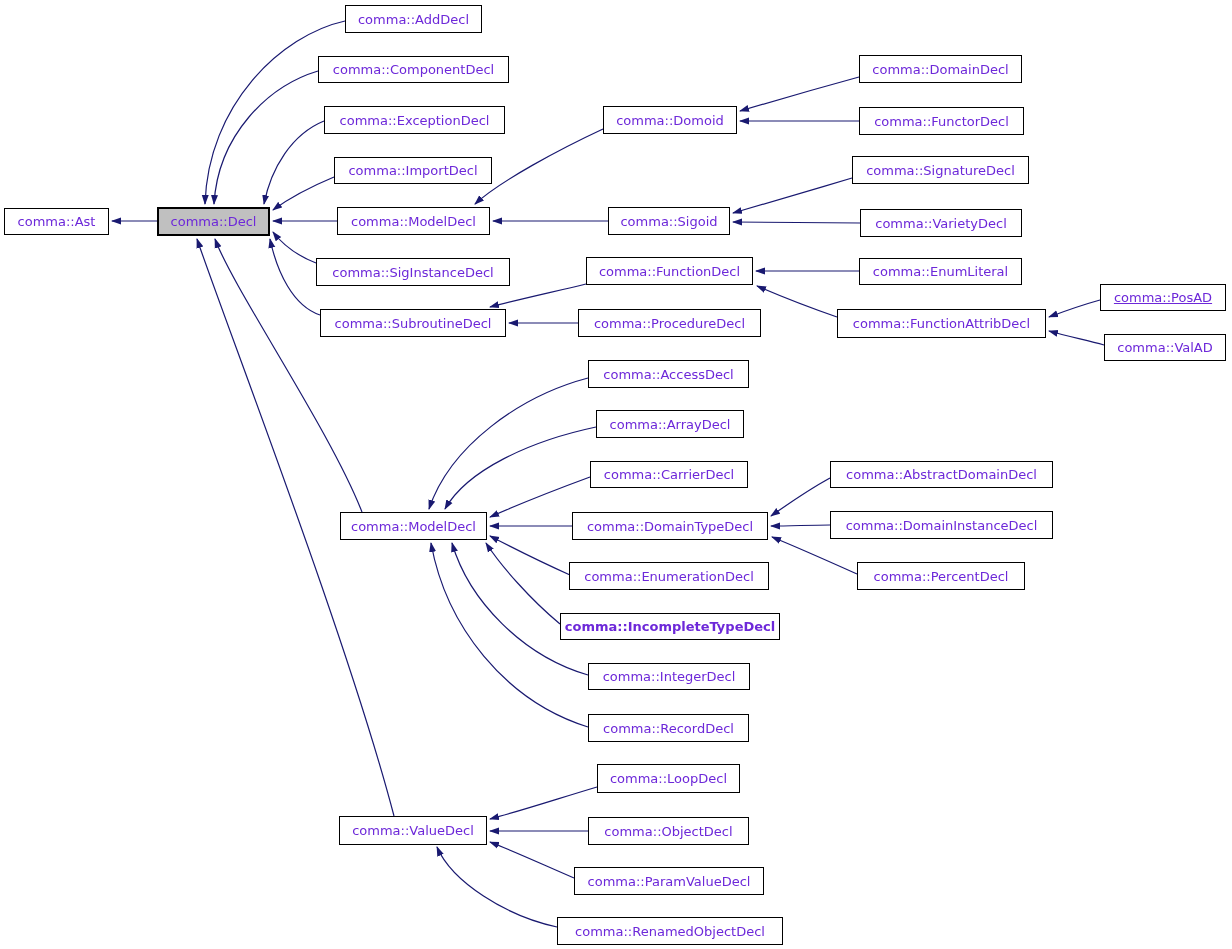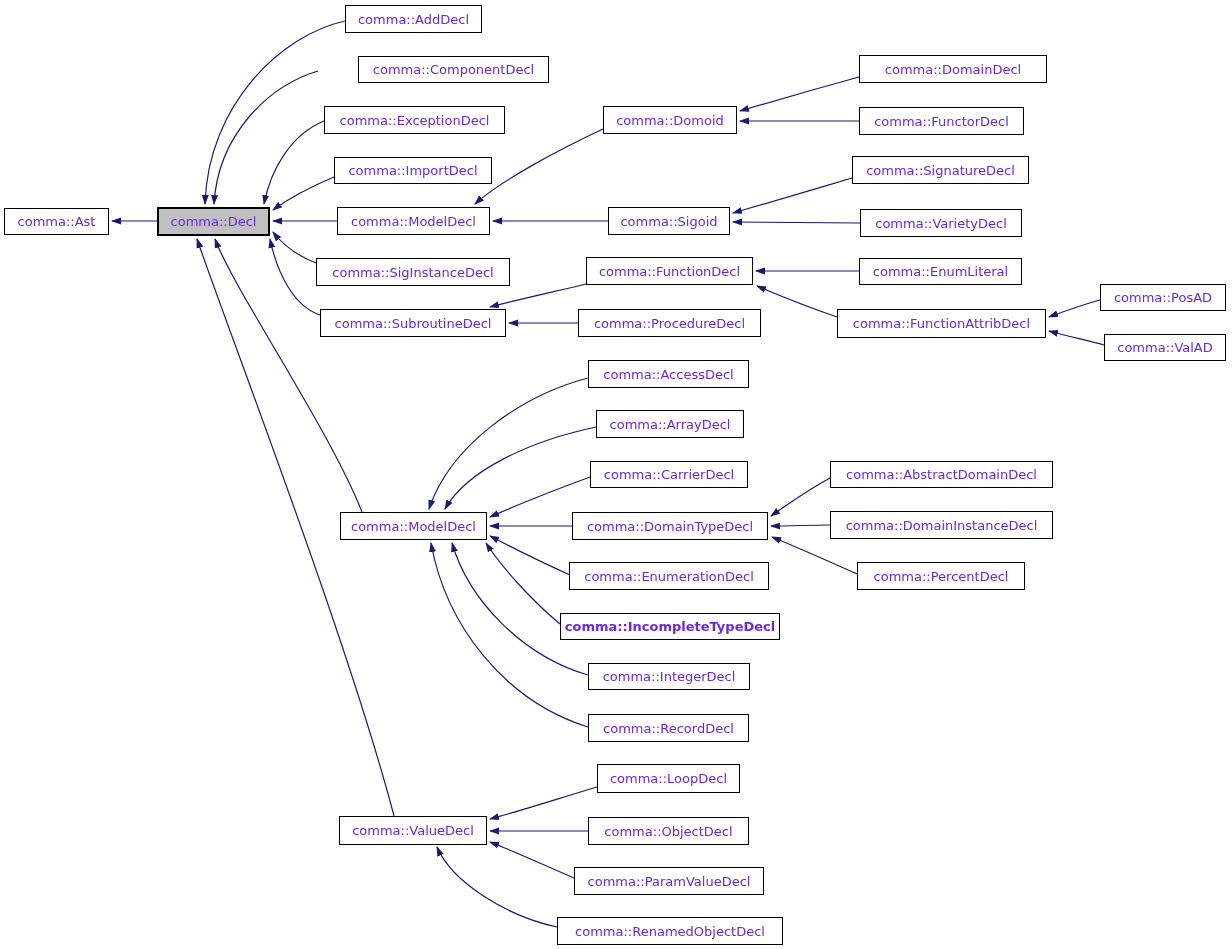--- a/index.html
+++ b/index.html
@@ -87,21 +87,21 @@
     </svg>
     <div class="node" style="left: 4px; top: 208px; width: 105px; height: 27px;">
       <span>comma::Ast</span>
     </div>
     <div class="node hl" style="left: 157px; top: 207px; width: 113px; height: 29px;">
       <span>comma::Decl</span>
     </div>
     <div class="node" style="left: 345px; top: 5px; width: 137px; height: 28px;">
       <span>comma::AddDecl</span>
     </div>
-    <div class="node" style="left: 318px; top: 56px; width: 191px; height: 27px; margin-left: 40px;">
+    <div class="node" style="left: 318px; top: 56px; width: 191px; height: 27px;">
       <span>comma::ComponentDecl</span>
     </div>
     <div class="node" style="left: 324px; top: 106px; width: 181px; height: 28px;">
       <span>comma::ExceptionDecl</span>
     </div>
     <div class="node" style="left: 334px; top: 157px; width: 158px; height: 27px;">
       <span>comma::ImportDecl</span>
     </div>
     <div class="node" style="left: 337px; top: 207px; width: 153px; height: 28px;">
       <span>comma::ModelDecl</span>
@@ -123,39 +123,39 @@
     </div>
     <div class="node" style="left: 608px; top: 207px; width: 122px; height: 28px;">
       <span>comma::Sigoid</span>
     </div>
     <div class="node" style="left: 586px; top: 257px; width: 167px; height: 28px;">
       <span>comma::FunctionDecl</span>
     </div>
     <div class="node" style="left: 578px; top: 309px; width: 183px; height: 28px;">
       <span>comma::ProcedureDecl</span>
     </div>
-    <div class="node" style="left: 859px; top: 55px; width: 188px; height: 28px;">
+    <div class="node" style="left: 859px; top: 55px; width: 163px; height: 28px;">
       <span>comma::DomainDecl</span>
     </div>
     <div class="node" style="left: 859px; top: 107px; width: 165px; height: 28px;">
       <span>comma::FunctorDecl</span>
     </div>
     <div class="node" style="left: 852px; top: 156px; width: 177px; height: 28px;">
       <span>comma::SignatureDecl</span>
     </div>
     <div class="node" style="left: 860px; top: 209px; width: 162px; height: 28px;">
       <span>comma::VarietyDecl</span>
     </div>
     <div class="node" style="left: 859px; top: 258px; width: 163px; height: 27px;">
       <span>comma::EnumLiteral</span>
     </div>
     <div class="node" style="left: 837px; top: 309px; width: 209px; height: 29px;">
       <span>comma::FunctionAttribDecl</span>
     </div>
-    <div class="node" style="left: 1100px; top: 284px; width: 126px; height: 27px;">
+    <div class="node" style="left: 1100px; top: 284px; width: 126px; height: 27px; text-decoration: underline;">
       <span>comma::PosAD</span>
     </div>
     <div class="node" style="left: 1104px; top: 334px; width: 122px; height: 27px;">
       <span>comma::ValAD</span>
     </div>
     <div class="node" style="left: 588px; top: 360px; width: 161px; height: 28px;">
       <span>comma::AccessDecl</span>
     </div>
     <div class="node" style="left: 596px; top: 410px; width: 148px; height: 28px;">
       <span>comma::ArrayDecl</span>

